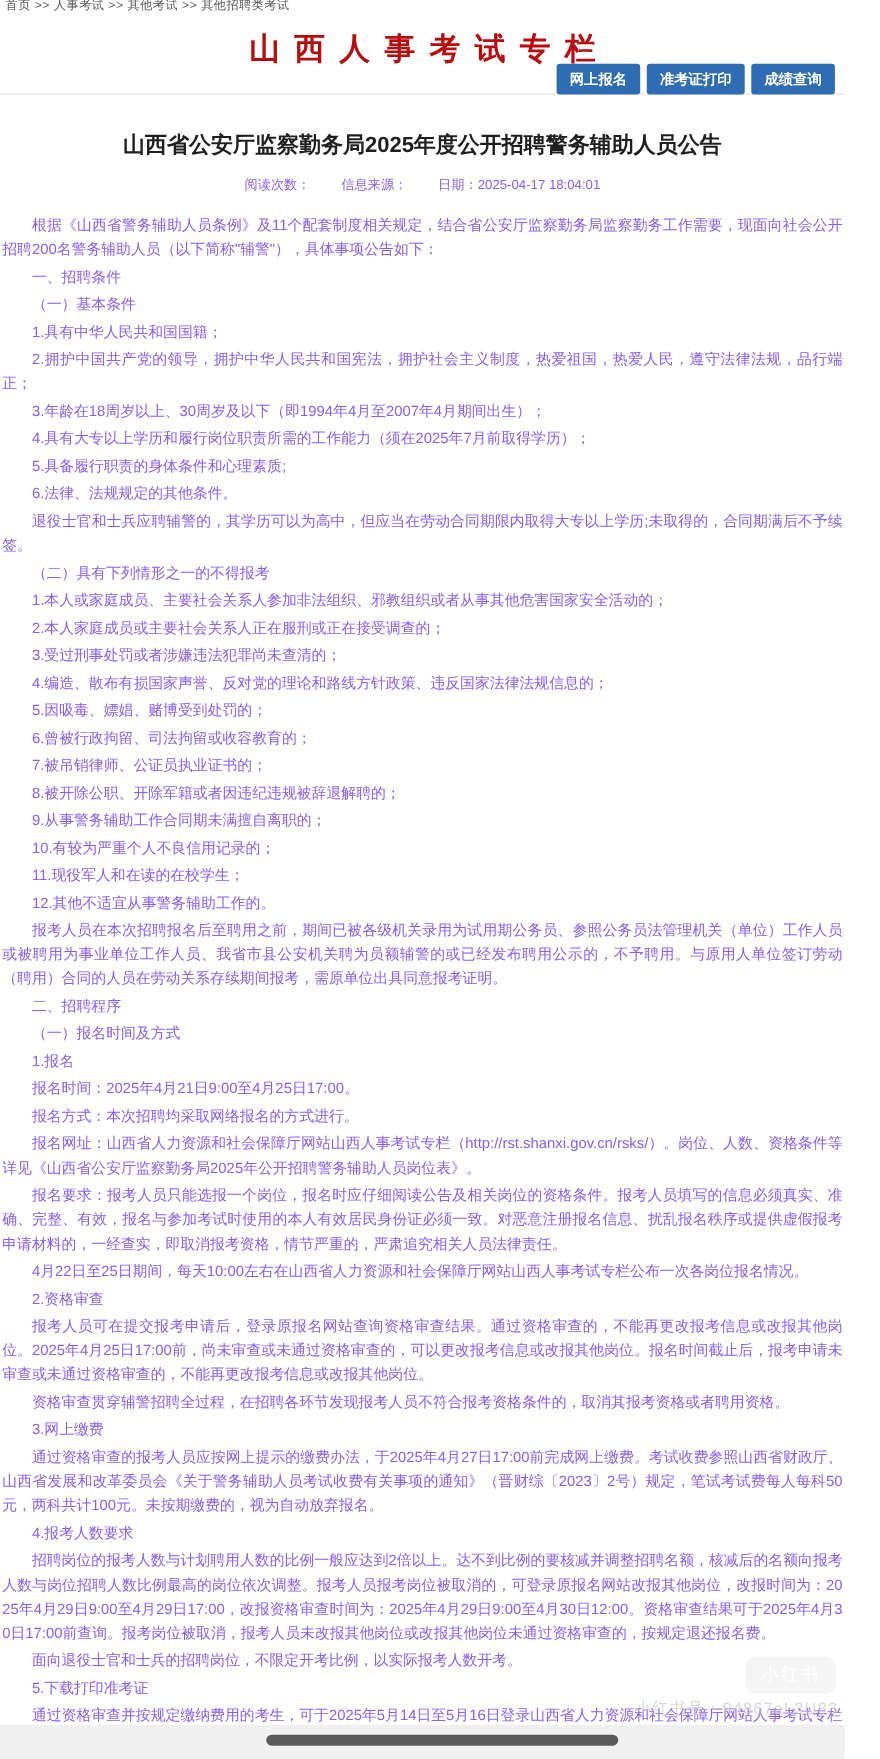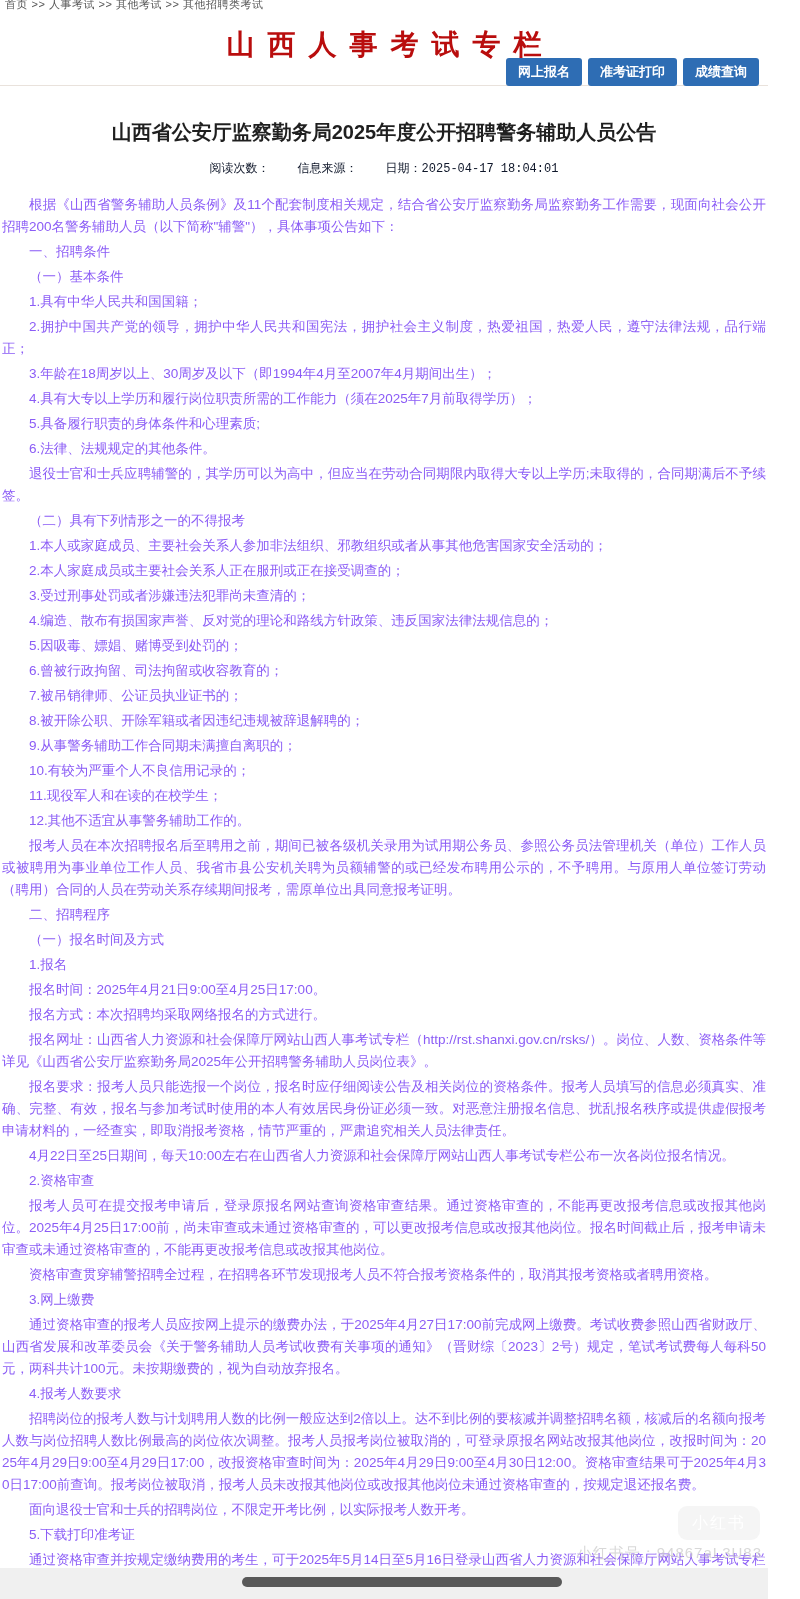--- a/index.html
+++ b/index.html
@@ -26,21 +26,21 @@
   }
 
   .header-divider { border:none; border-top:1px solid #e9e2dc; margin:0; }
 
   .article-title {
     margin:33px 20px 0; text-align:center;
     font-size:20px; font-weight:bold; color:#1f1f1f; line-height:26px;
   }
   .article-meta {
     margin-top:15px; display:flex; justify-content:center; gap:28px;
-    font-size:12px; color:#0f172a;font-family:Liberation Mono, monospace;
+    font-size:12px; color:#8b5cf6;
   }
 
   .article-body {
     padding:17px 2px 0; font-size:13.5px; color:#8b5cf6;
     line-height:22px; text-align:justify;
   }
   .article-body p { margin:0 0 3px; text-indent:2em; word-break:break-all; }
 
   .bottom-bar {
     position:absolute; left:0; right:0; bottom:0; height:31px; background:#f0f0f0;

